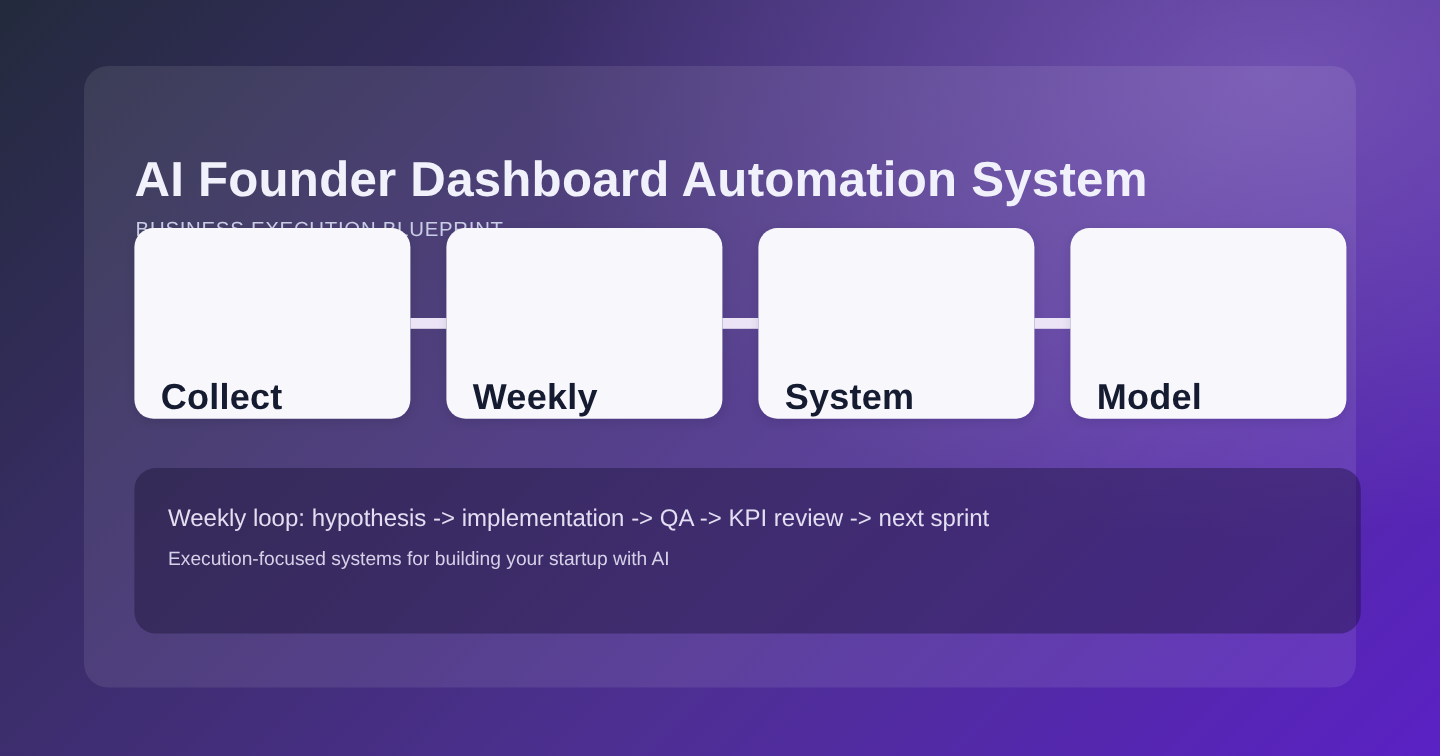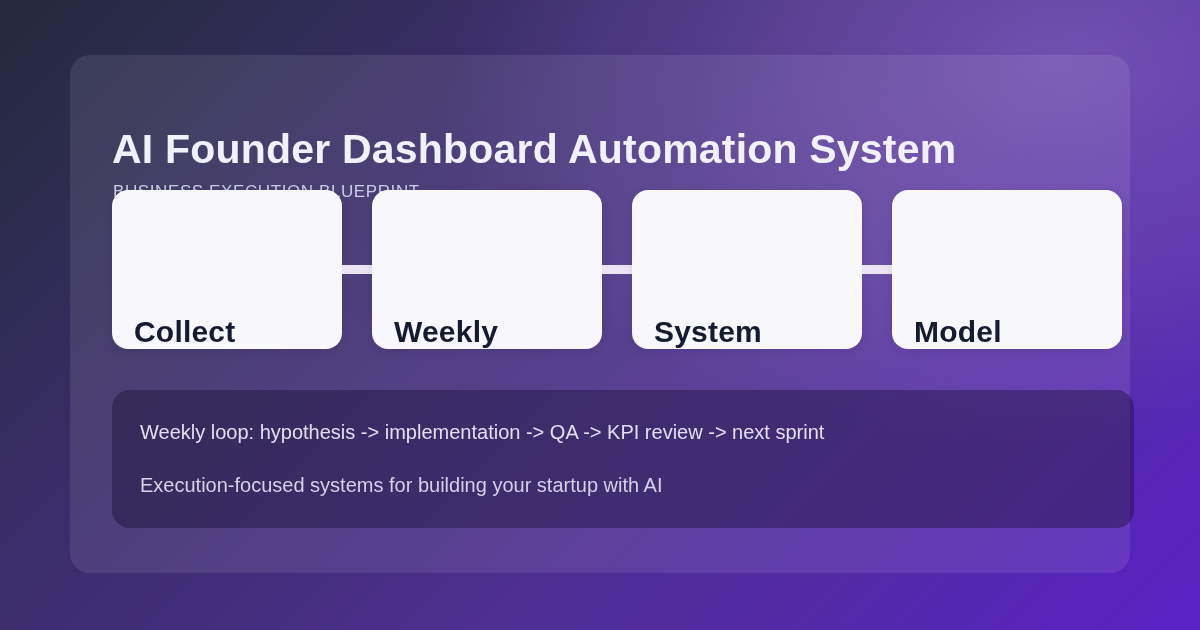--- a/index.html
+++ b/index.html
@@ -93,22 +93,22 @@
     left: 28px;
     top: 30px;
     font-size: 20px;
     line-height: 1.2;
     font-weight: 400;
     color: var(--footer-text);
   }
   .summary-desc {
     position: absolute;
     left: 28px;
-    top: 83px;
-    font-size: 20px;
+    top: 67px;
+    font-size: 16px;
     line-height: 1.2;
     font-weight: 400;
     color: var(--footer-subtext);
   }
 </style>
 </head>
 <body>
 
 <div class="canvas">
   <div class="card">

